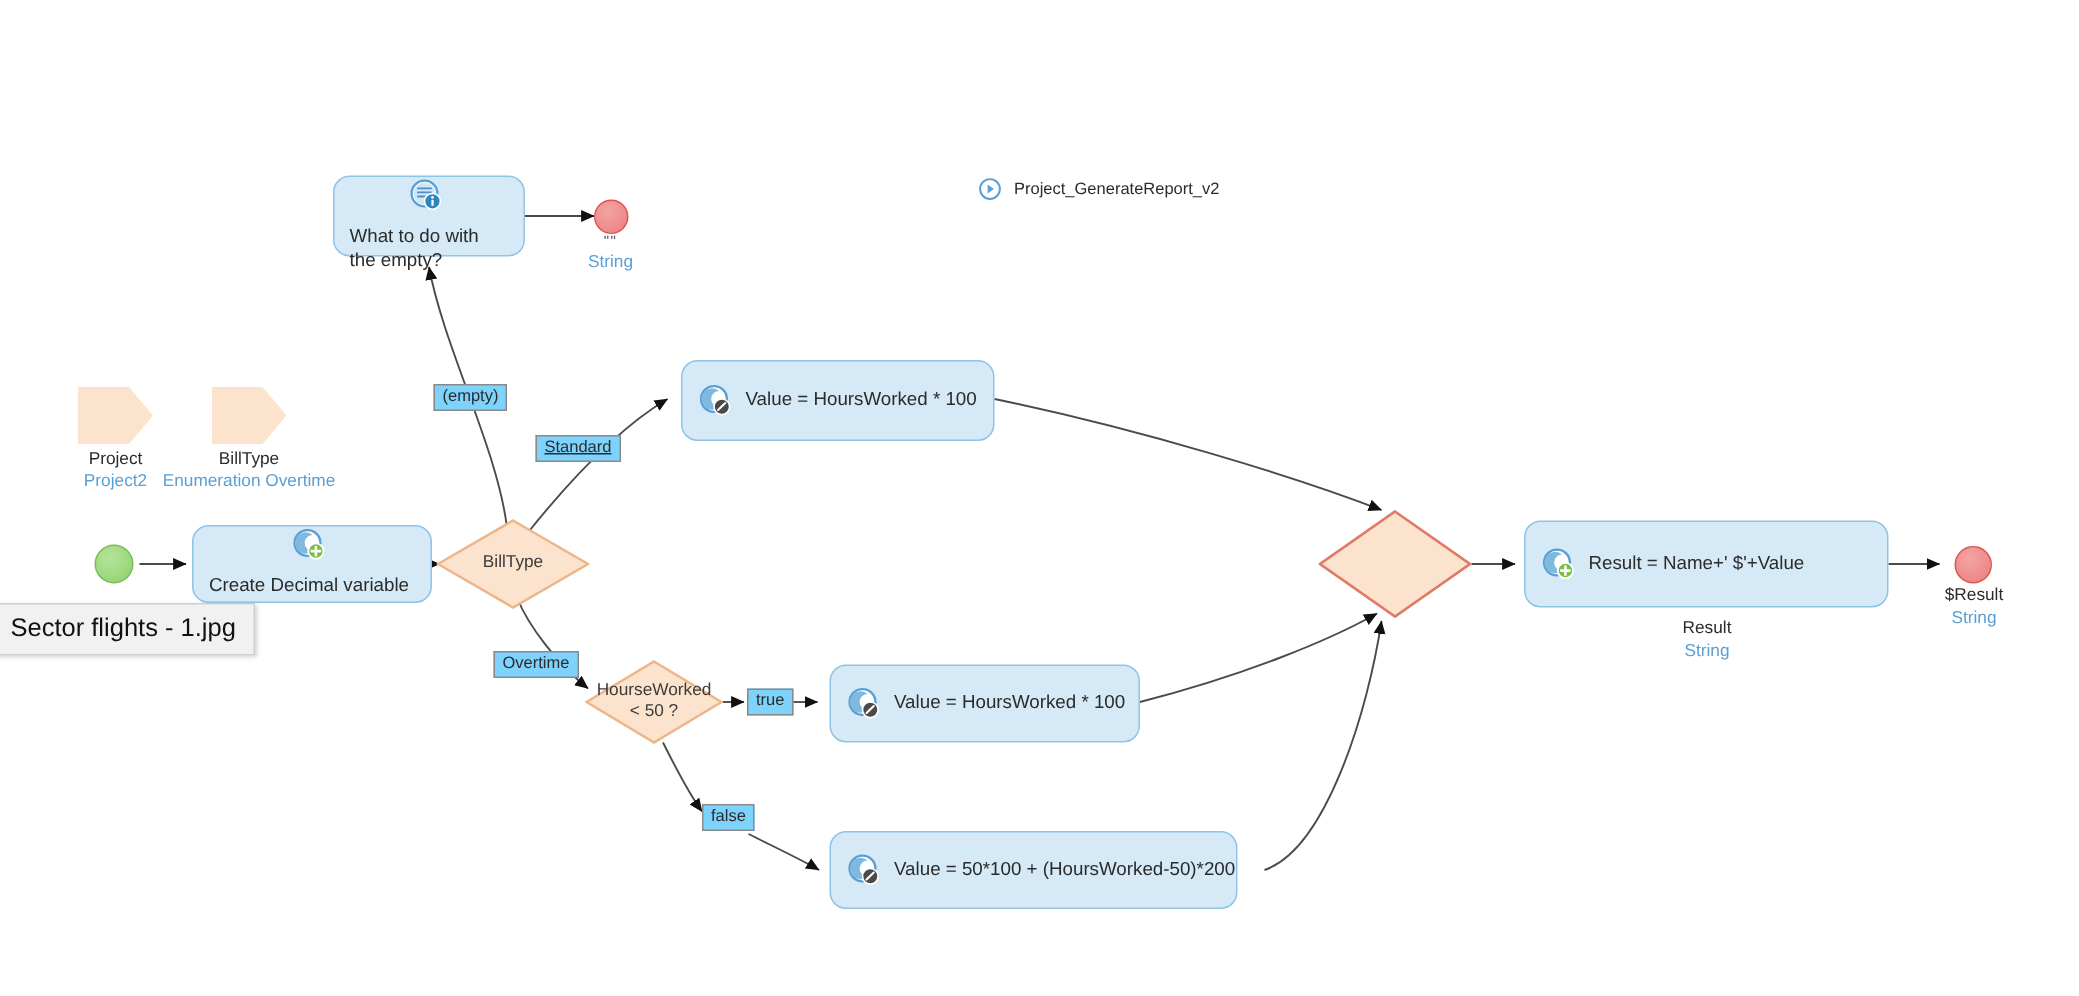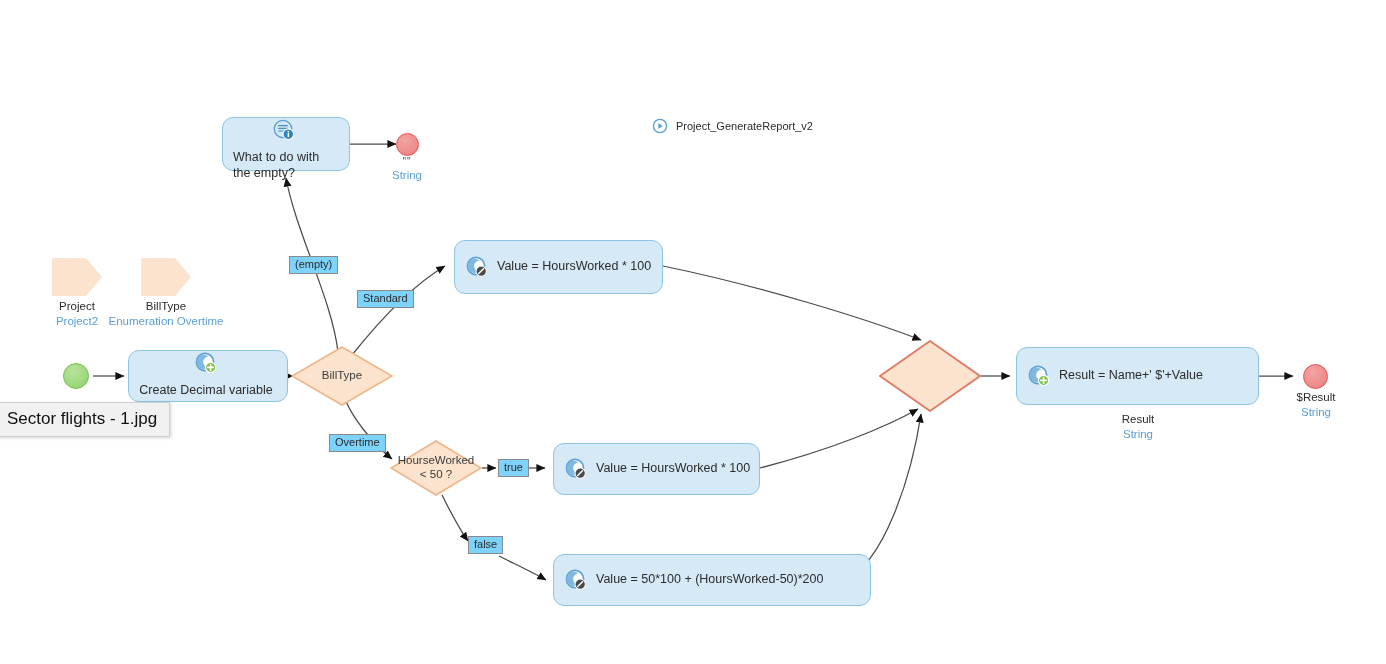--- a/index.html
+++ b/index.html
@@ -268,21 +268,21 @@
   <div class="node activity" style="left:553px; top:443px; width:207px; height:52px;">
     <svg class="icon" width="24" height="24" viewBox="0 0 24 24">
       <circle cx="11" cy="11" r="8.6" fill="#ffffff" stroke="#5a9fd4" stroke-width="1.6"></circle>
       <path d="M14.5,5.6 A7.2,7.2 0 1 0 14.5,16.4 A5.4,5.4 0 1 1 14.5,5.6 Z" fill="#7fb9e0"></path>
       <circle cx="16.2" cy="16.2" r="5.2" fill="#4a4a4a" stroke="#ffffff" stroke-width="1.1"></circle>
       <path d="M13.7,18.4 L18.5,13.7" stroke="#ffffff" stroke-width="1.4" stroke-linecap="round"></path>
     </svg>
     <span>Value = HoursWorked * 100</span>
   </div>
 
-  <div class="node activity" style="left:553px; top:554px; width:318px; height:52px;">
+  <div class="node activity" style="left:553px; top:554px; width:272px; height:52px;">
     <svg class="icon" width="24" height="24" viewBox="0 0 24 24">
       <circle cx="11" cy="11" r="8.6" fill="#ffffff" stroke="#5a9fd4" stroke-width="1.6"></circle>
       <path d="M14.5,5.6 A7.2,7.2 0 1 0 14.5,16.4 A5.4,5.4 0 1 1 14.5,5.6 Z" fill="#7fb9e0"></path>
       <circle cx="16.2" cy="16.2" r="5.2" fill="#4a4a4a" stroke="#ffffff" stroke-width="1.1"></circle>
       <path d="M13.7,18.4 L18.5,13.7" stroke="#ffffff" stroke-width="1.4" stroke-linecap="round"></path>
     </svg>
     <span>Value = 50*100 + (HoursWorked-50)*200</span>
   </div>
 
   <div class="node diamond" style="left:879px; top:340px; width:102px; height:72px;">
@@ -306,20 +306,20 @@
     <span class="ctype">String</span>
   </div>
 
   <div class="node end-node" style="left:1303px; top:364px; width:25px; height:25px;"></div>
   <div class="caption" style="left:1275px; top:390px; width:82px;">
     <span class="cname">$Result</span>
     <span class="ctype">String</span>
   </div>
 
   <div class="edge-label" style="left:289px; top:256px;">(empty)</div>
-  <div class="edge-label" style="left:357px; top:290px;">Standard</div>
+  <div class="edge-label" style="left:357px; top:290px;text-decoration:underline;">Standard</div>
   <div class="edge-label" style="left:329px; top:434px;">Overtime</div>
   <div class="edge-label" style="left:498px; top:459px;">true</div>
   <div class="edge-label" style="left:468px; top:536px;">false</div>
 
   <div id="tooltip">Sector flights - 1.jpg</div>
 
 </div>
 
 </body></html>

